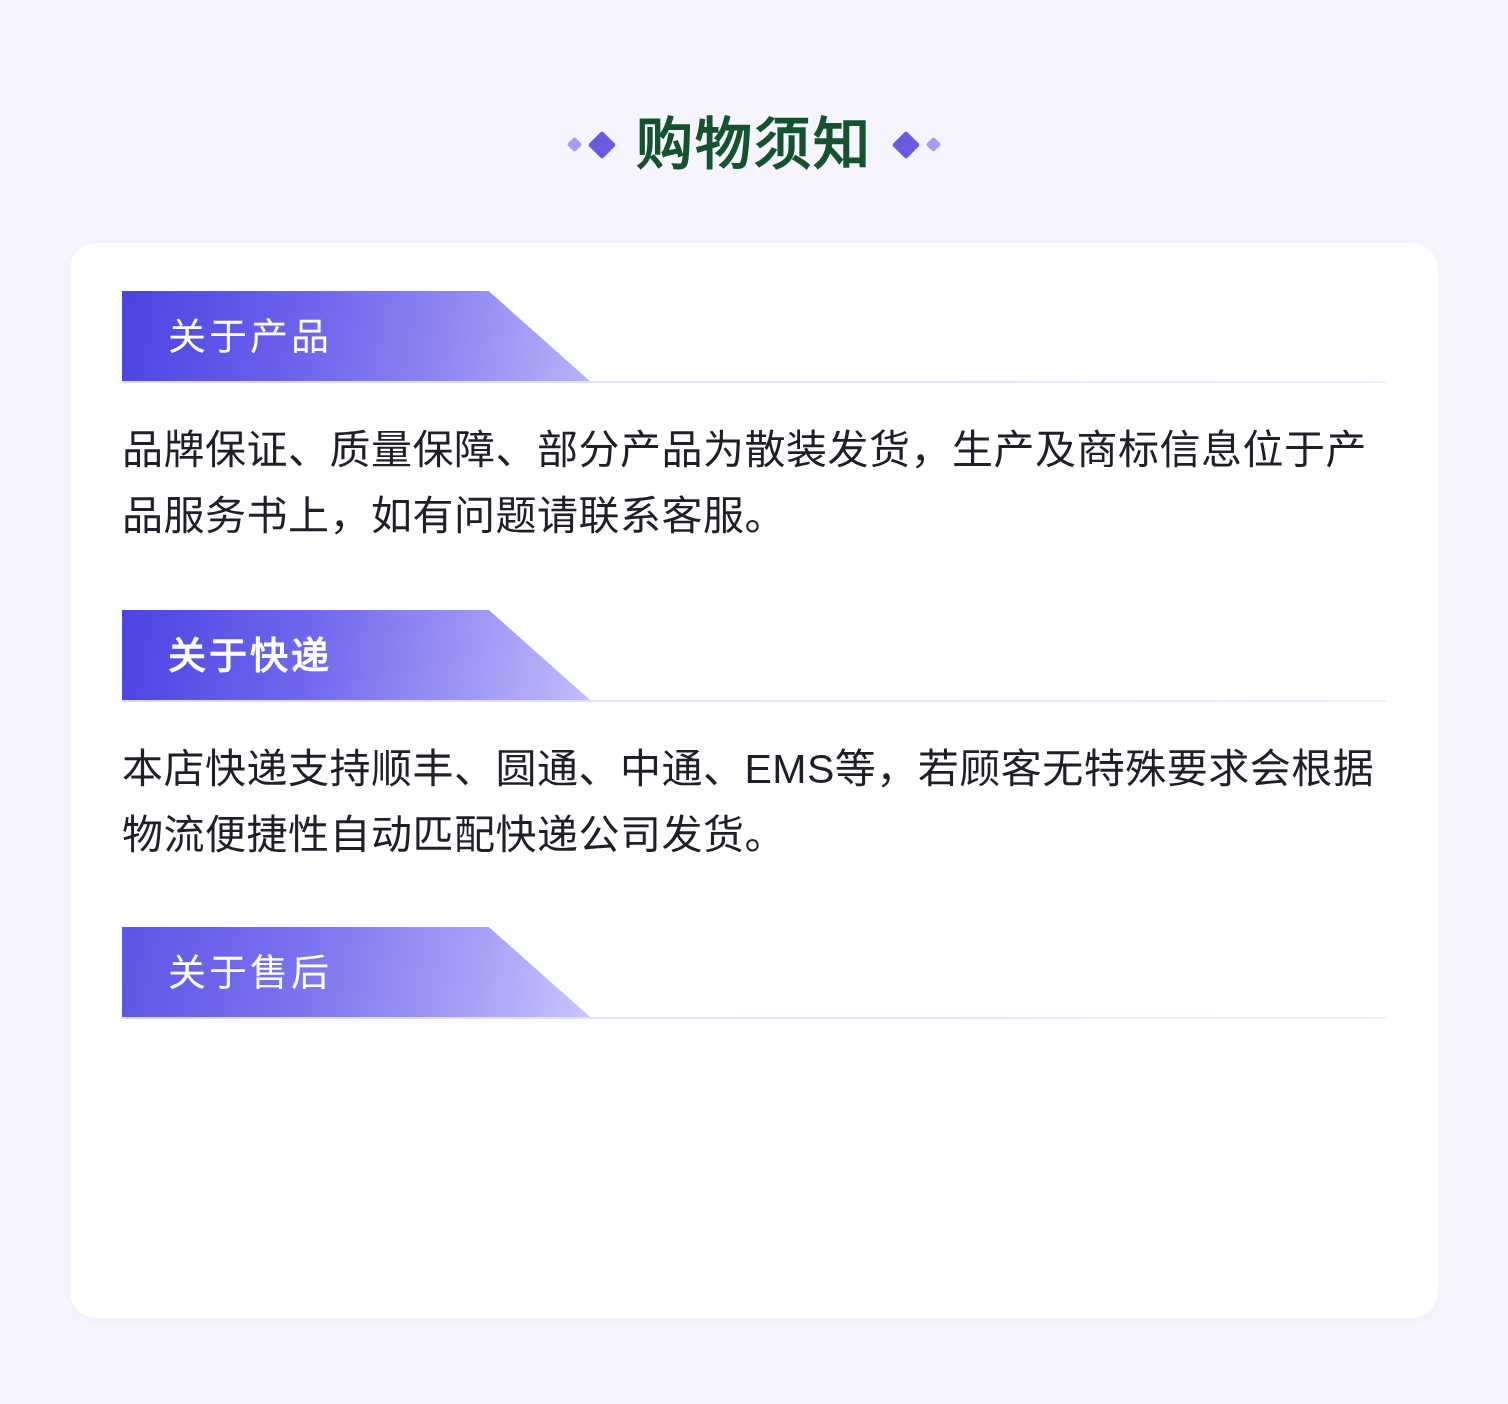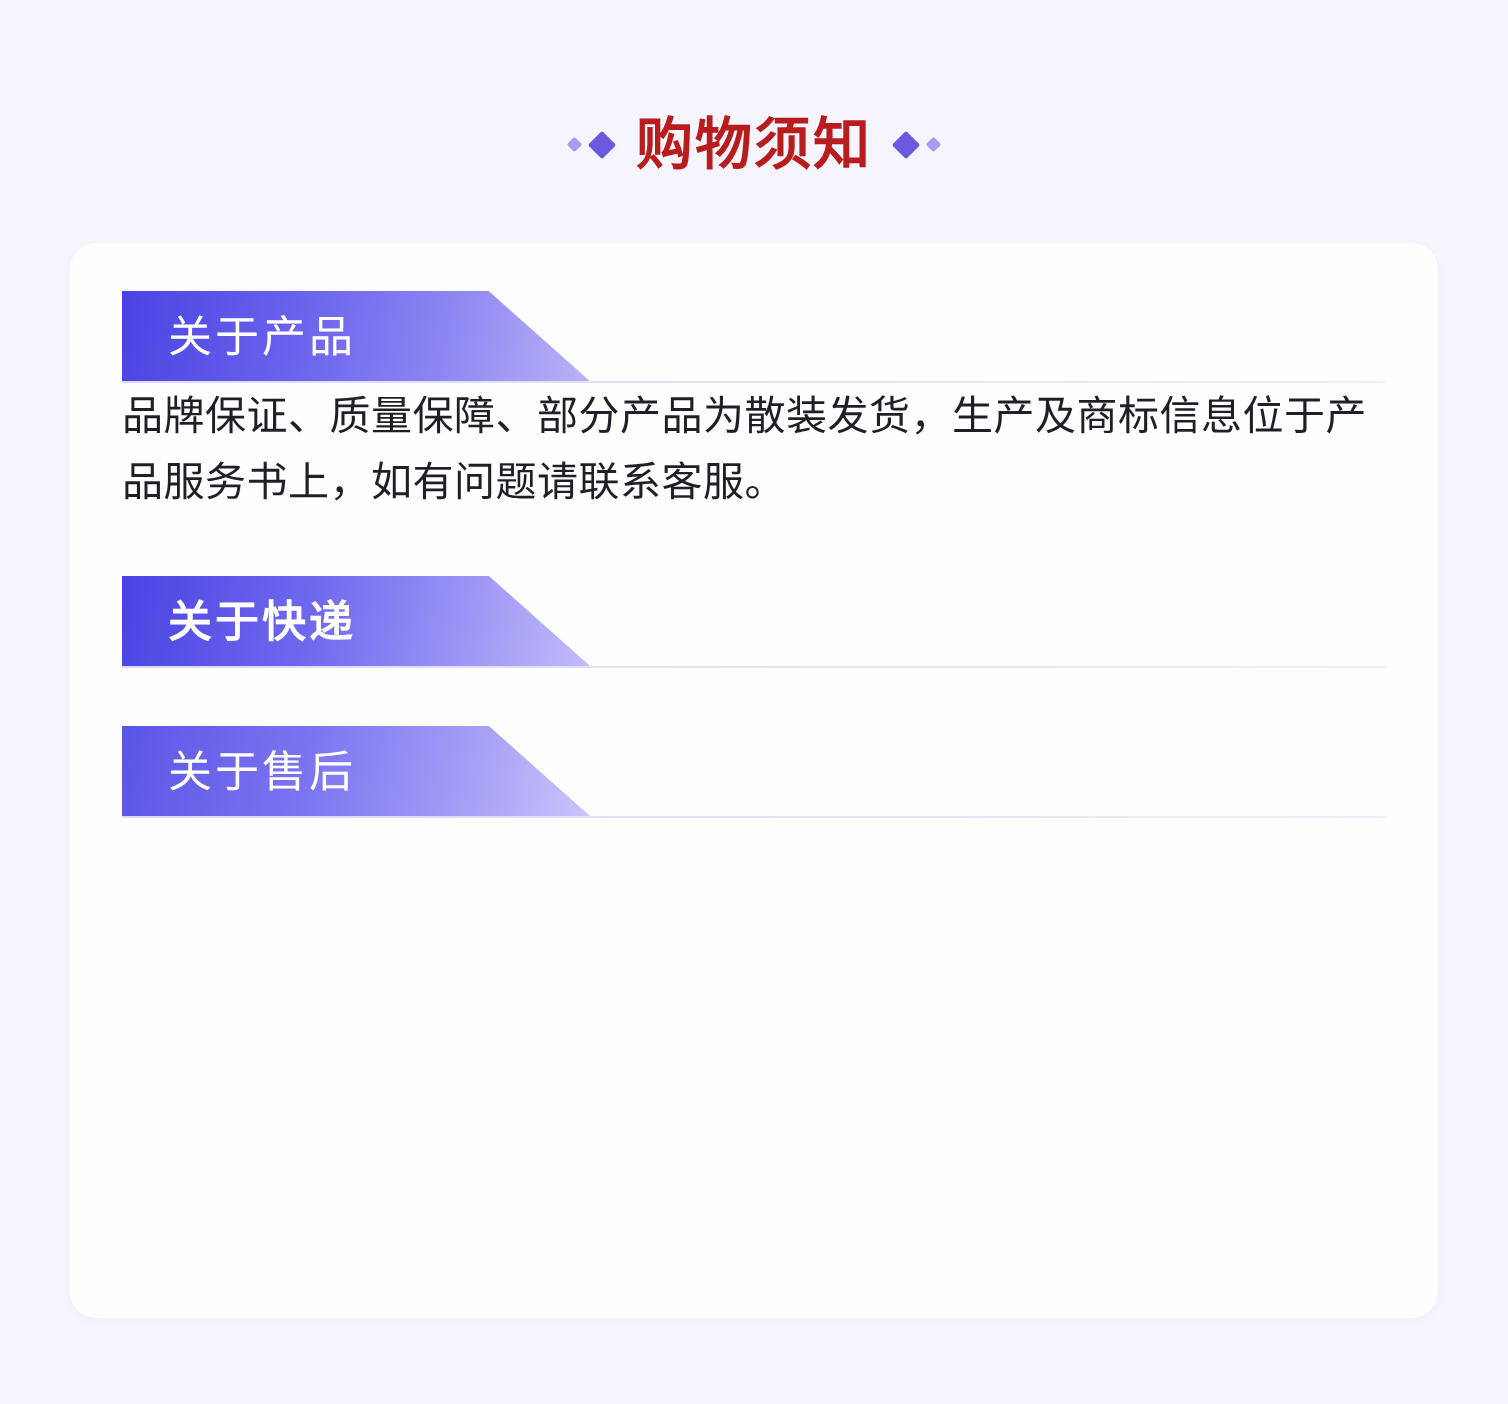--- a/index.html
+++ b/index.html
@@ -25,21 +25,21 @@
   .header {
     display: flex;
     align-items: center;
     justify-content: center;
     gap: 18px;
     padding-top: 78px;
   }
   .header-title {
     font-size: 57px;
     font-weight: bold;
-    color: #b91c1c;
+    color: #14532d;
     letter-spacing: 2px;
     line-height: 1;
   }
   .diamond-group {
     display: flex;
     align-items: center;
     gap: 12px;
   }
   .diamond-group.left { margin-right: 6px; }
   .diamond-group.right { margin-left: 6px; }
@@ -92,39 +92,40 @@
     height: 2px;
     background: linear-gradient(to right, #dcd8f7 0%, #e6e3fa 60%, #efedfc 100%);
   }
   .ribbon {
     position: absolute;
     left: 0;
     bottom: 0;
     height: 92px;
     width: 470px;
     color: #ffffff;
-    font-size: 44px;
+    font-size: 38px;
     line-height: 92px;
     padding-left: 46px;
     box-sizing: border-box;
     letter-spacing: 3px;
     background: linear-gradient(100deg, #4a43e2 0%, #6b63ec 38%, #8d86f2 68%, #b9b4f8 100%);
     -webkit-clip-path: polygon(0 0, 78% 0, 100% 100%, 0 100%);
     clip-path: polygon(0 0, 78% 0, 100% 100%, 0 100%);
   }
   .ribbon.r2 {
     background: linear-gradient(100deg, #4a43e2 0%, #6f68ee 40%, #9b95f5 72%, #c2bdfa 100%);
     font-weight: bold;
   }
   .ribbon.r3 {
     background: linear-gradient(100deg, #5b55e6 0%, #7c75f0 40%, #a6a0f6 74%, #cac6fb 100%);
   }
 
   .body-text {
     margin: 0;
+    padding-top: 34px;
     font-size: 41px;
     line-height: 1.62;
     color: #1f1f28;
     letter-spacing: 0.5px;
   }
 </style>
 </head>
 <body>
 
 <div class="page">
@@ -149,20 +150,21 @@
         <div class="ribbon-line"></div>
       </div>
       <p class="body-text">品牌保证、质量保障、部分产品为散装发货，生产及商标信息位于产品服务书上，如有问题请联系客服。</p>
     </div>
 
     <div class="section s2">
       <div class="ribbon-wrap">
         <div class="ribbon r2">关于快递</div>
         <div class="ribbon-line"></div>
       </div>
+      <p class="body-text">本店快递支持顺丰、圆通、中通、EMS等，若顾客无特殊要求会根据物流便捷性自动匹配快递公司发货。</p>
     </div>
 
     <div class="section s3">
       <div class="ribbon-wrap">
         <div class="ribbon r3">关于售后</div>
         <div class="ribbon-line"></div>
       </div>
     </div>
 
   </div>

